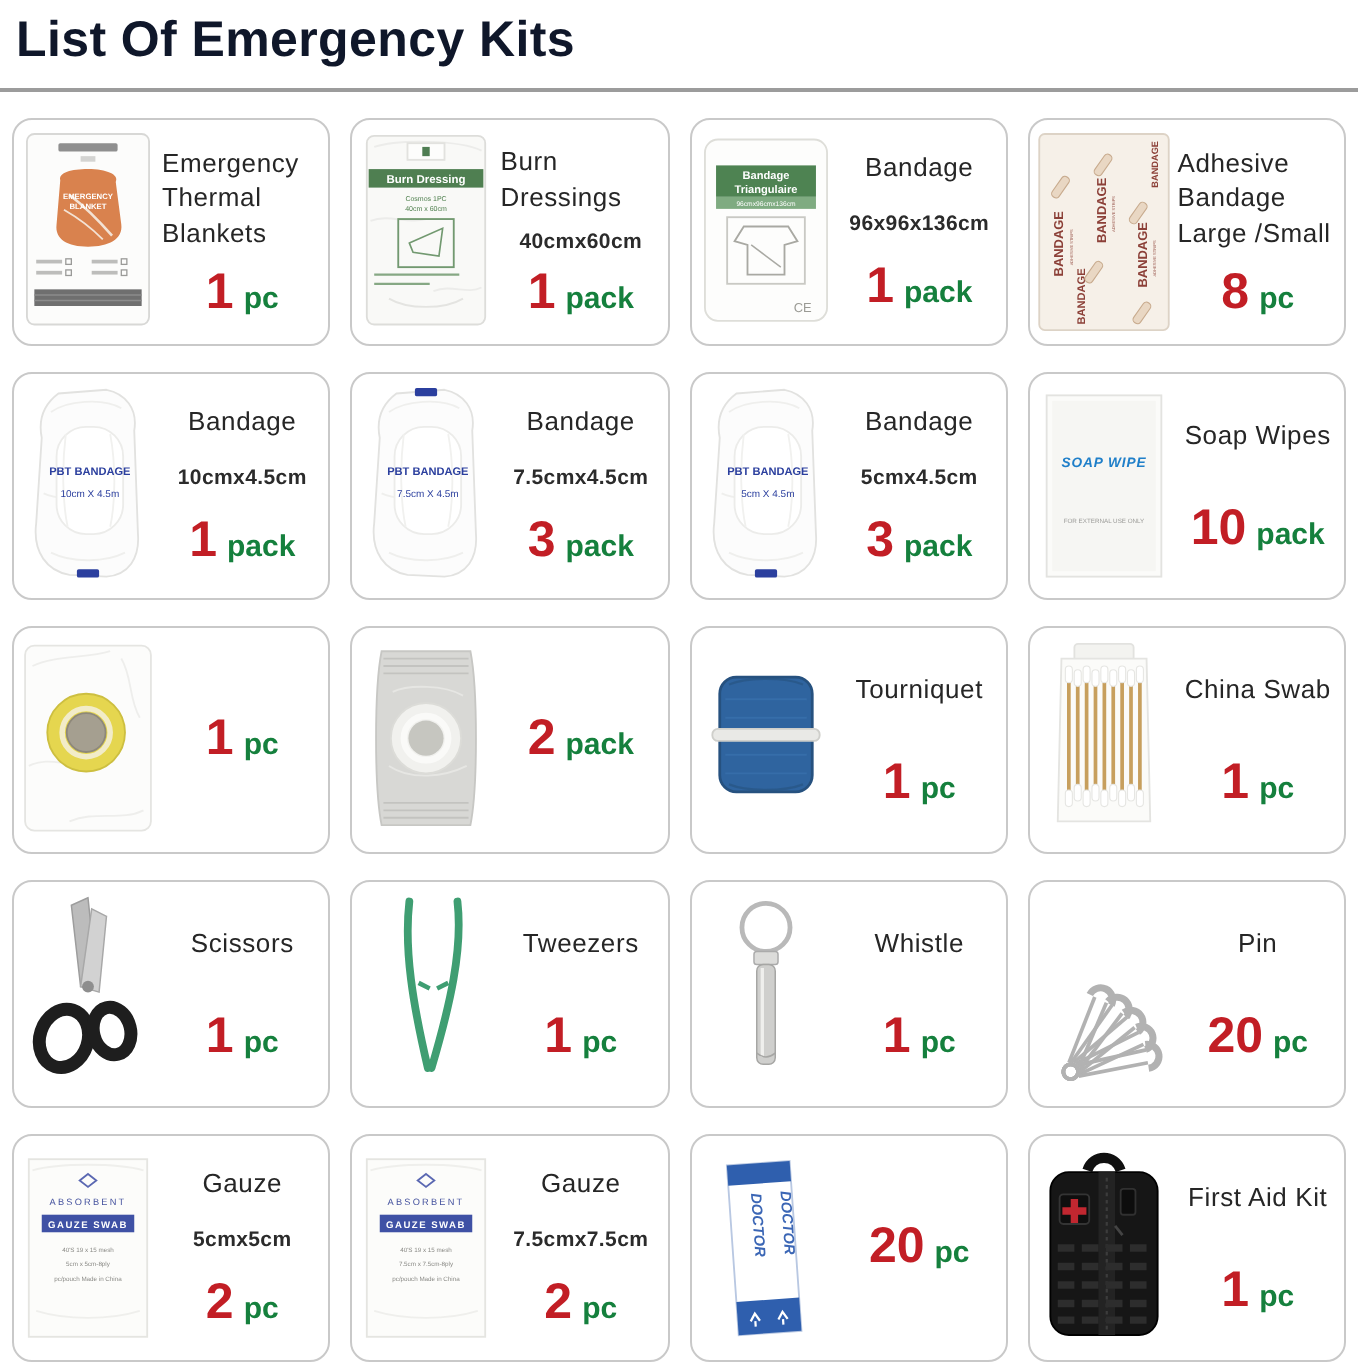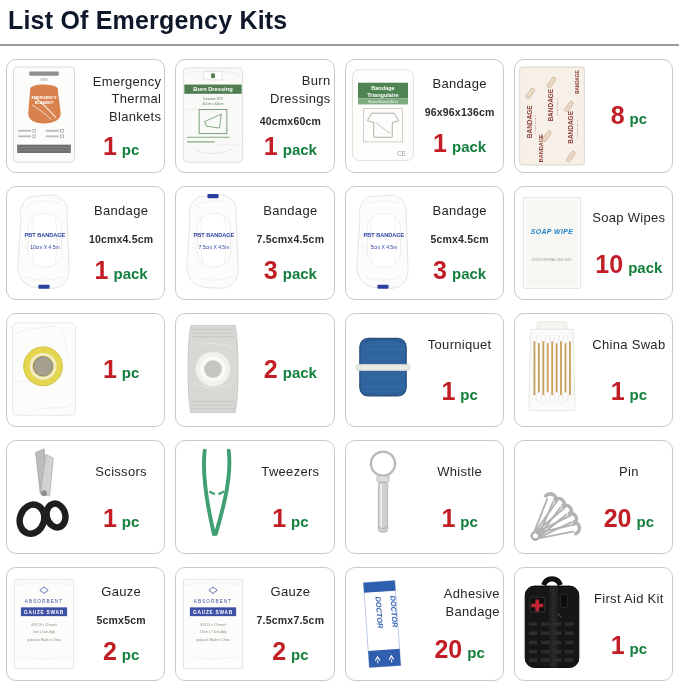--- a/index.html
+++ b/index.html
@@ -17,21 +17,21 @@
     gap:13px 10px;margin:13px 6px 0;
   }
   .card{
     background:#fff;border:1px solid var(--border,#c9c9c9);border-radius:10px;
     height:112px;display:flex;overflow:hidden;
   }
   .img{width:74px;flex:0 0 auto;display:flex;align-items:center;justify-content:center;}
   .img svg{width:74px;height:108px;display:block;}
   .txt{
     flex:1;display:flex;flex-direction:column;justify-content:space-around;
-    align-items:center;text-align:right;padding:9px 3px 9px 0;min-width:0;
+    align-items:center;text-align:left;padding:9px 3px 9px 0;min-width:0;
   }
   .name{font-size:13px;color:#262626;line-height:1.35;letter-spacing:.3px;}
   .size{font-size:10.5px;font-weight:700;color:#2b2b2b;letter-spacing:.2px;}
   .qty{display:flex;align-items:baseline;gap:5px;}
   .num{font-size:25px;font-weight:700;color:var(--qty,#c21e25);line-height:1;}
   .unit{font-size:15px;font-weight:600;color:#15803d;}
   svg text{font-family:"Liberation Sans",sans-serif;}
 </style>
 </head>
 <body>
@@ -148,20 +148,21 @@
 <g fill="#e9d7c3" stroke="#c8ab8e" stroke-width="0.6">
 <rect x="10" y="30" width="13" height="4.5" rx="2" transform="rotate(-55 16 32)"></rect>
 <rect x="33" y="18" width="13" height="4.5" rx="2" transform="rotate(-55 39 20)"></rect>
 <rect x="52" y="44" width="13" height="4.5" rx="2" transform="rotate(-55 58 46)"></rect>
 <rect x="28" y="76" width="13" height="4.5" rx="2" transform="rotate(-55 34 78)"></rect>
 <rect x="54" y="98" width="13" height="4.5" rx="2" transform="rotate(-55 60 100)"></rect>
 </g>
 </svg>
       </div>
     <div class="txt">
+      <div class="name">Adhesive Bandage Large /Small</div>
 
       <div class="qty">
         <span class="num">8</span>
         <span class="unit">pc</span>
       </div>
     </div>
   </div>
 
   <div class="card">
     <div class="img">
@@ -520,21 +521,20 @@
 <rect x="22" y="10" width="34" height="92" fill="#ffffff" stroke="#b9c8e2"></rect>
 <rect x="22" y="10" width="34" height="11" fill="#2f5fae"></rect>
 <rect x="22" y="84" width="34" height="18" fill="#2f5fae"></rect>
 <text transform="translate(34 26) rotate(90)" font-size="8" font-style="italic" font-weight="bold" fill="#3b66b5">DOCTOR</text>
 <text transform="translate(50 26) rotate(90)" font-size="8" font-style="italic" font-weight="bold" fill="#3b66b5">DOCTOR</text>
 <path d="M29 95 l2.5 -4 2.5 4 M44 95 l2.5 -4 2.5 4 M31.5 95 v3 M46.5 95 v3" stroke="#fff" stroke-width="1.2" fill="none"></path>
 </g>
 </svg>
       </div>
     <div class="txt">
-      <div class="name">Adhesive Bandage</div>
 
       <div class="qty">
         <span class="num">20</span>
         <span class="unit">pc</span>
       </div>
     </div>
   </div>
 
   <div class="card">
     <div class="img">

